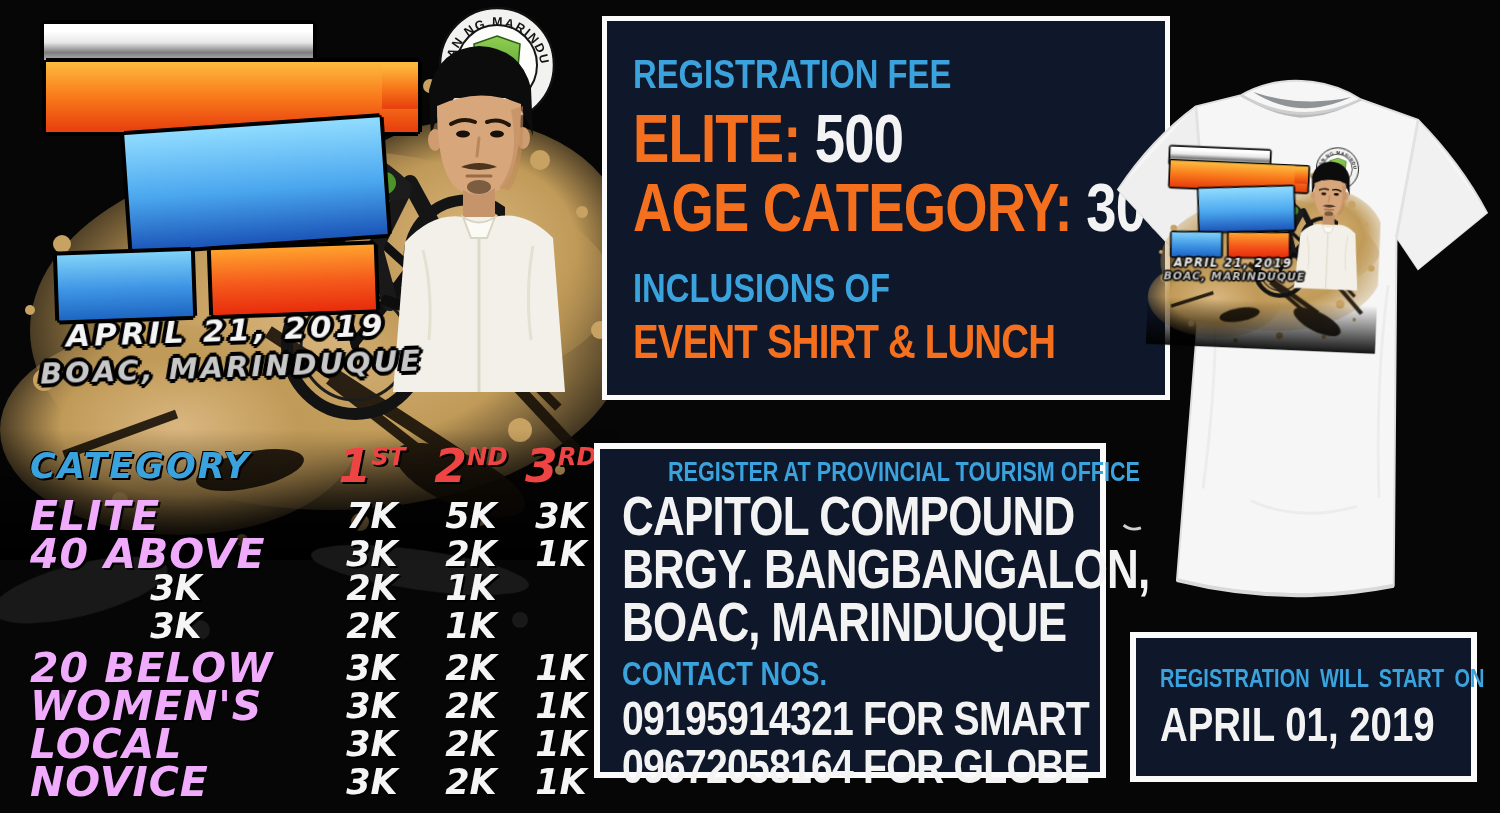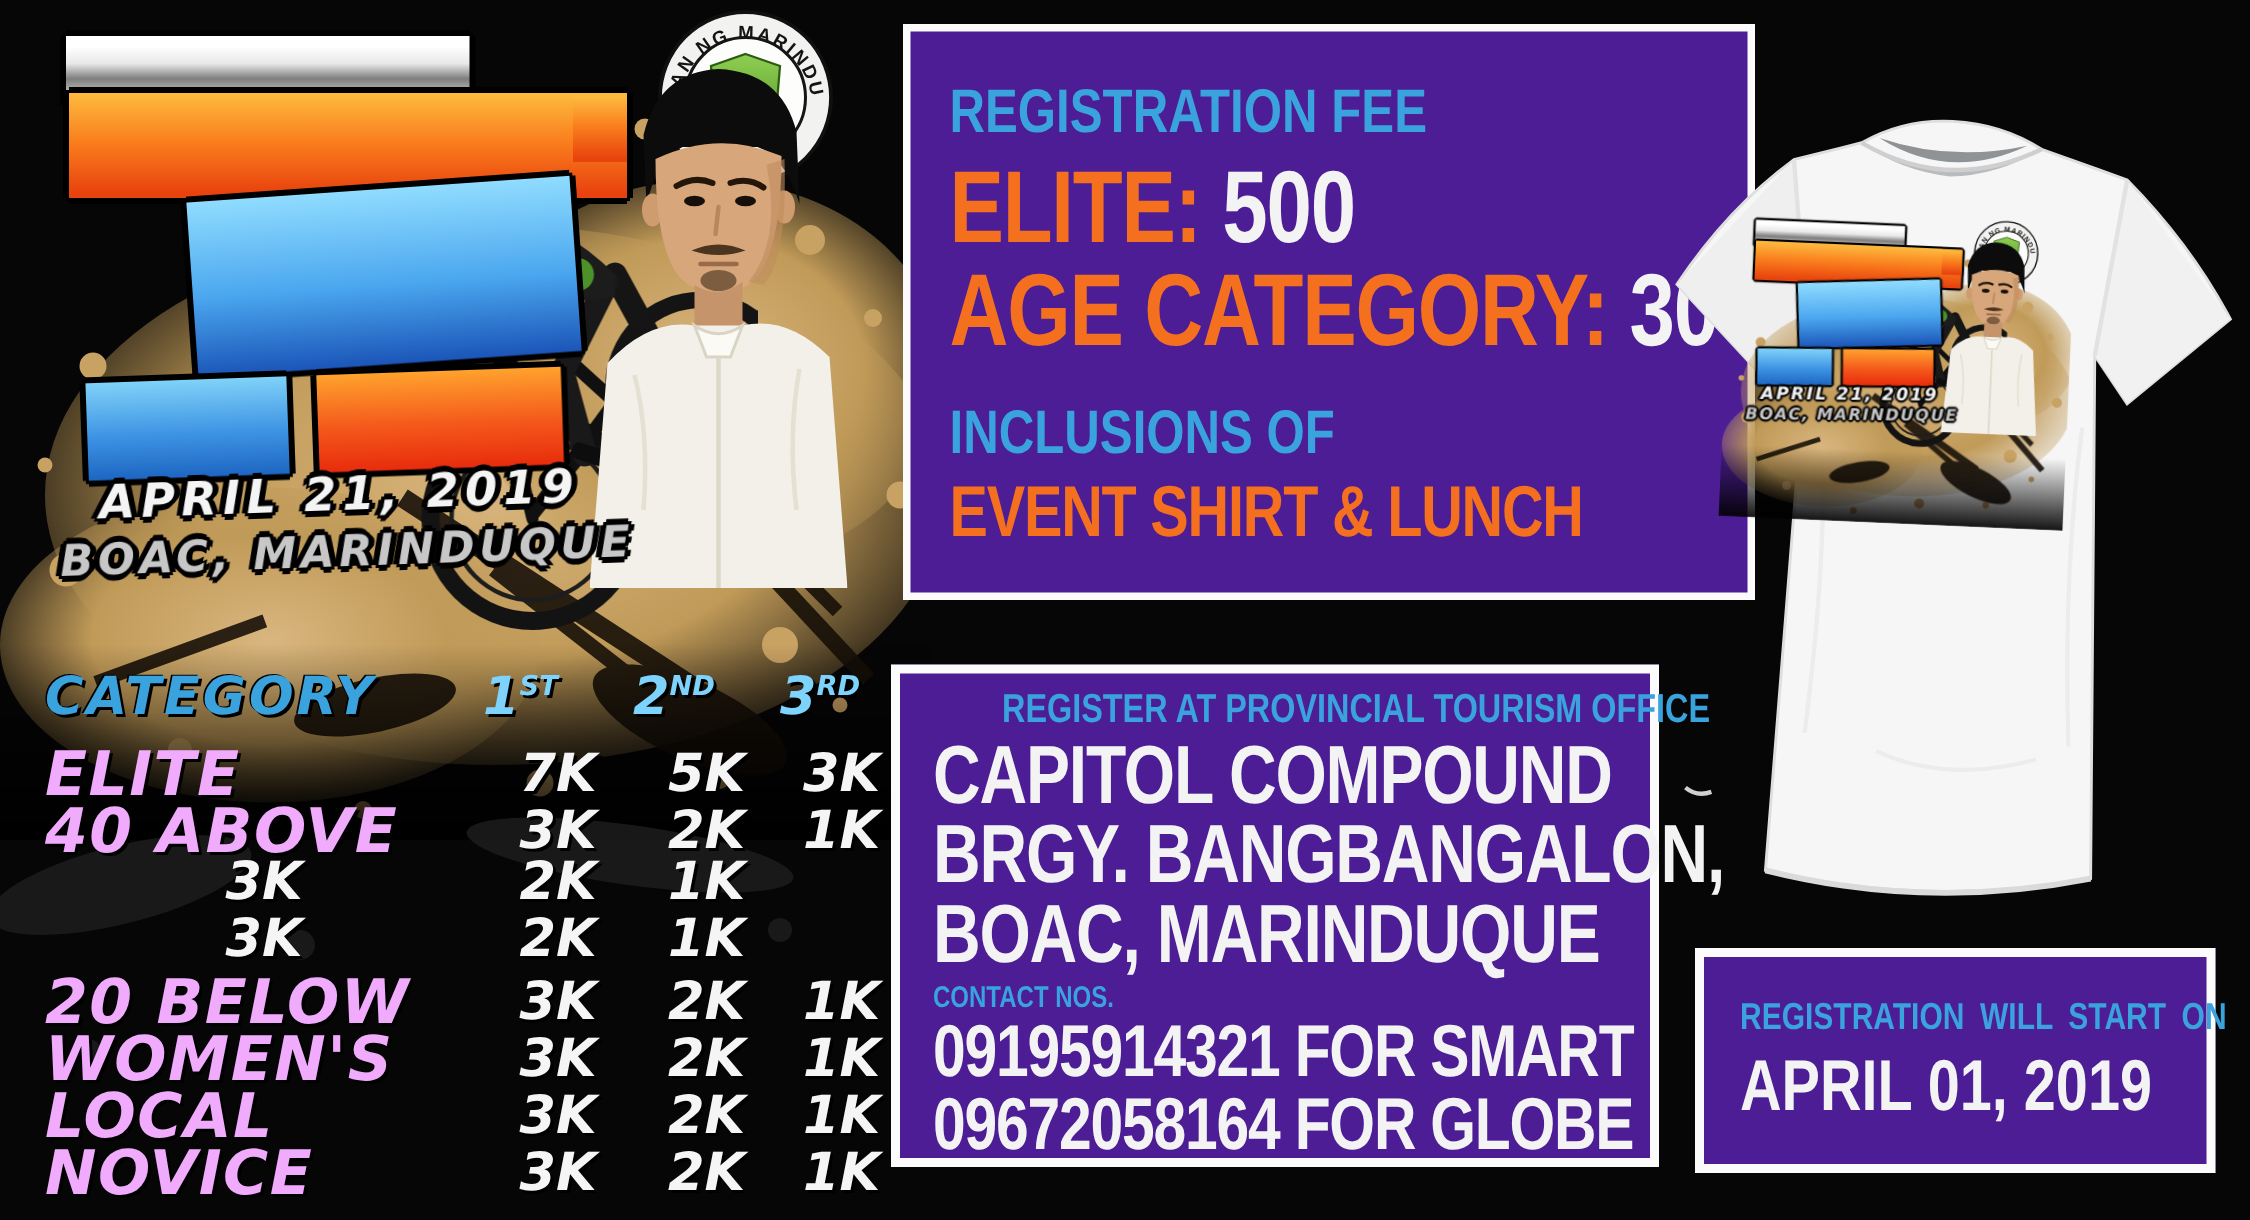--- a/index.html
+++ b/index.html
@@ -30,41 +30,41 @@
   .t-year{margin-left:20px;background:linear-gradient(180deg,#ffa22d 0%,#f4581b 55%,#e82c0c 100%);}
   .t-date{left:66px;top:312px;font-size:31px;letter-spacing:4px;color:#f4f4f4;transform:rotate(-2deg);}
   .t-loc{left:40px;top:350px;font-size:29px;letter-spacing:3px;color:#c7c7c7;transform:rotate(-2deg);}
 
   
   .prize{position:absolute;left:30px;top:438px;width:572px;z-index:2;
          font-family:"DejaVu Sans",sans-serif;font-style:italic;font-weight:900;}
   .pt-row{display:grid;grid-template-columns:292px 100px 98px 82px;align-items:center;height:38px;}
   .pt-head{height:54px;}
   .pt-cat{font-size:35px;color:#3aa2dd;letter-spacing:2px;text-shadow:2px 2px 0 #000,-1px -1px 0 #000;}
-  .pt-colhead{font-size:35px;color:#7dd3fc;text-align:left;text-shadow:2px 2px 0 #000;}
+  .pt-colhead{font-size:47px;color:#ef4444;text-align:center;text-shadow:2px 2px 0 #000;}
   .pt-colhead sup{font-size:.52em;}
   .pt-label{font-size:41px;color:#f0abfc;letter-spacing:1px;text-shadow:2px 2px 0 #000;}
   .pt-val{font-size:35px;color:#f5f5f5;text-align:center;text-shadow:2px 2px 0 #000;}
 
   
-  .frame{position:absolute;background:#4c1d95;border:5px solid #fbfbfb;box-sizing:border-box;z-index:2;}
+  .frame{position:absolute;background:#0f172a;border:5px solid #fbfbfb;box-sizing:border-box;z-index:2;}
   .bx-reg{left:602px;top:16px;width:568px;height:384px;padding:30px 0 0 26px;}
   .bx-venue{left:594px;top:443px;width:512px;height:335px;border-width:6px;padding:8px 0 0 22px;}
   .bx-start{left:1130px;top:632px;width:347px;height:150px;border-width:6px;padding:26px 0 0 24px;}
   .blue-h{color:#3aa2dd;font-weight:700;}
   .org{color:#f4701f;font-weight:700;}
   .wht{color:#f3f3f3;font-weight:700;}
   .bx-reg .h1{font-size:41px;margin-bottom:6px;}
   .bx-reg .big{font-size:68px;line-height:1.02;letter-spacing:-1px;}
   .bx-reg .gap{margin-left:18px;}
   .bx-reg .h2{font-size:41px;margin-top:22px;margin-bottom:2px;}
   .bx-reg .incl{font-size:48px;letter-spacing:-1px;}
   .bx-venue .h{font-size:27px;line-height:1.15;margin-bottom:2px;margin-left:46px;}
   .bx-venue .addr{font-size:55px;line-height:.96;letter-spacing:-1px;}
-  .bx-venue .h2{font-size:20px;line-height:1.15;margin:6px 0 0 0;}
+  .bx-venue .h2{font-size:34px;line-height:1.15;margin:6px 0 0 0;}
   .bx-venue .tel{font-size:49px;line-height:.99;letter-spacing:-1px;}
   .bx-start .h{font-size:25px;word-spacing:6px;margin-bottom:4px;}
   .bx-start .d{font-size:48px;letter-spacing:0;}
 
   
   .shirt{position:absolute;left:1058px;top:38px;width:462px;height:600px;z-index:5;}
   .shirt-print{position:absolute;left:1150px;top:142px;width:240px;height:215px;
                transform:rotate(2.5deg);z-index:6;}
   .shirt-print .art-box{left:0;top:0;transform:scale(.37);transform-origin:0 0;}
 

